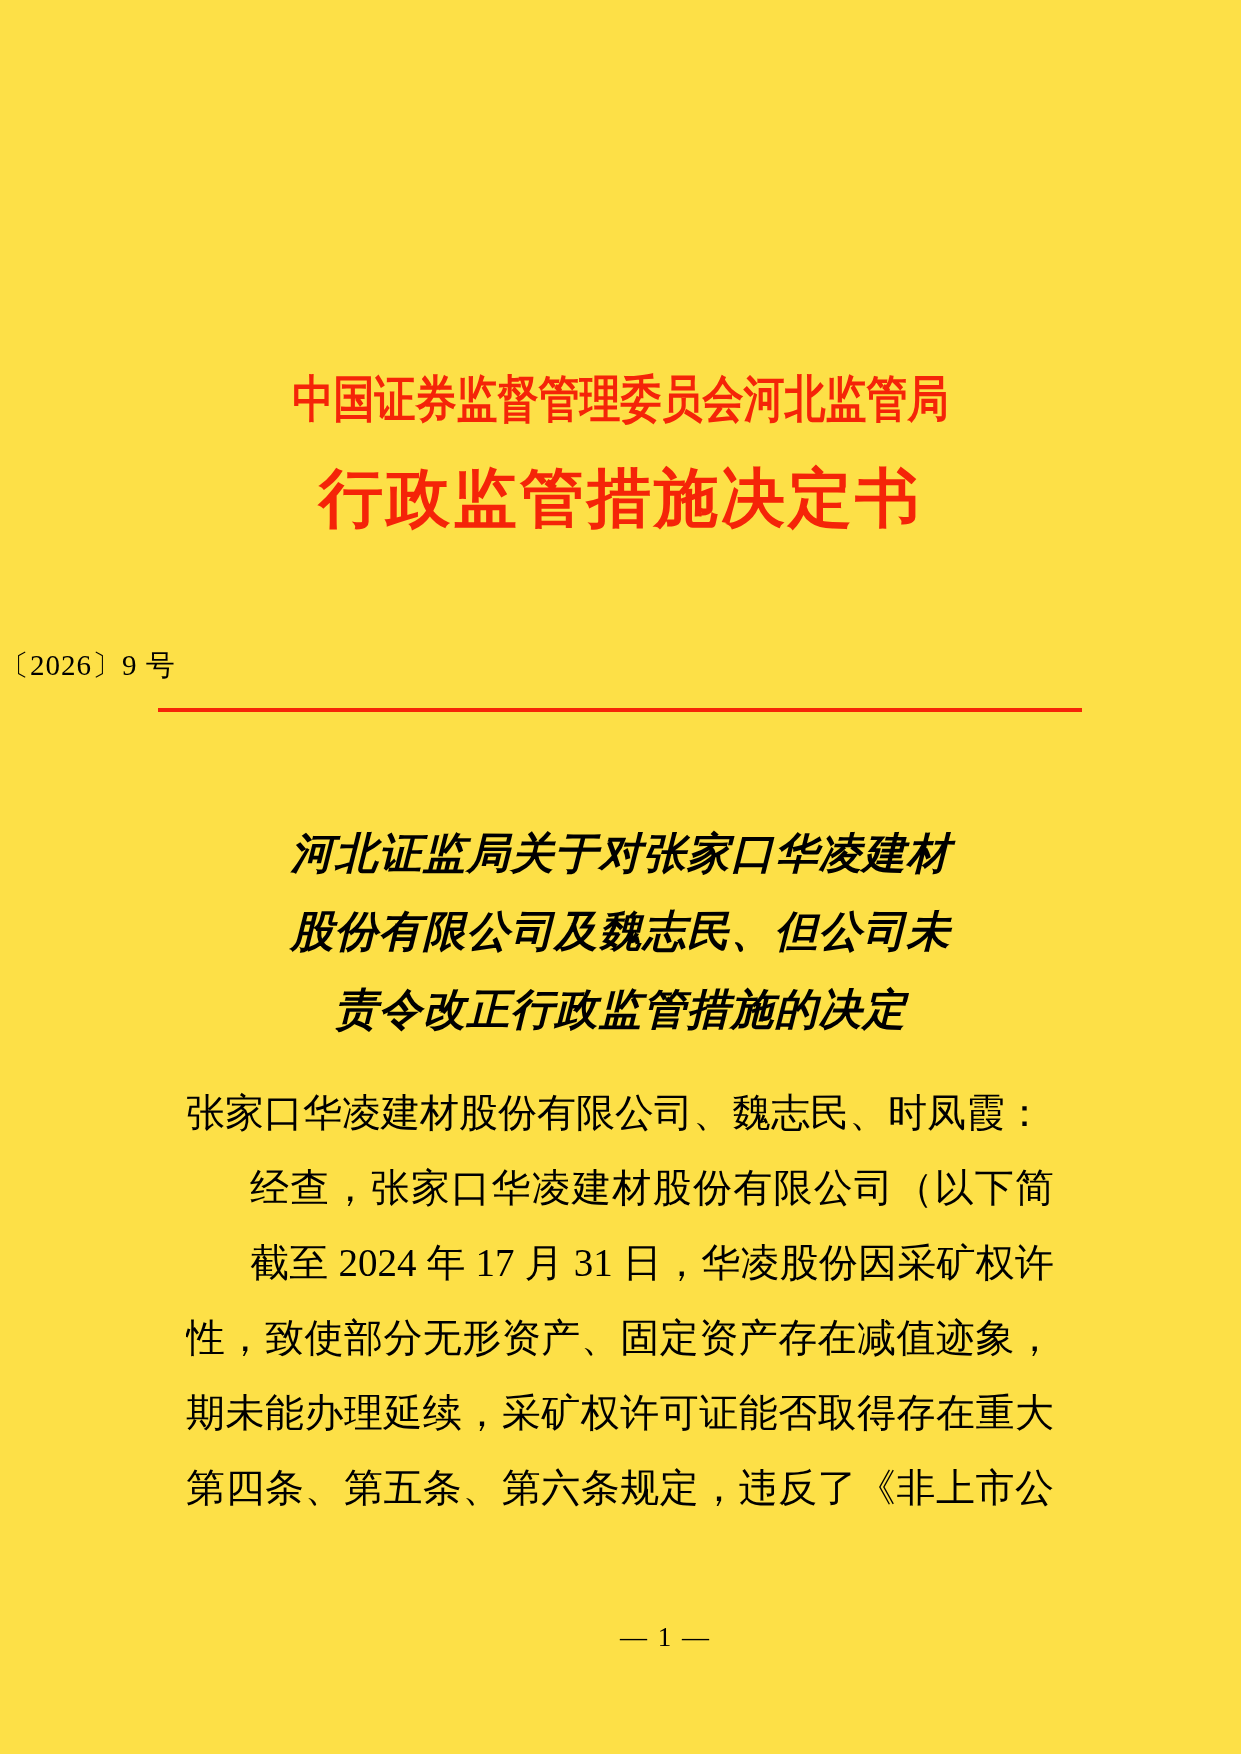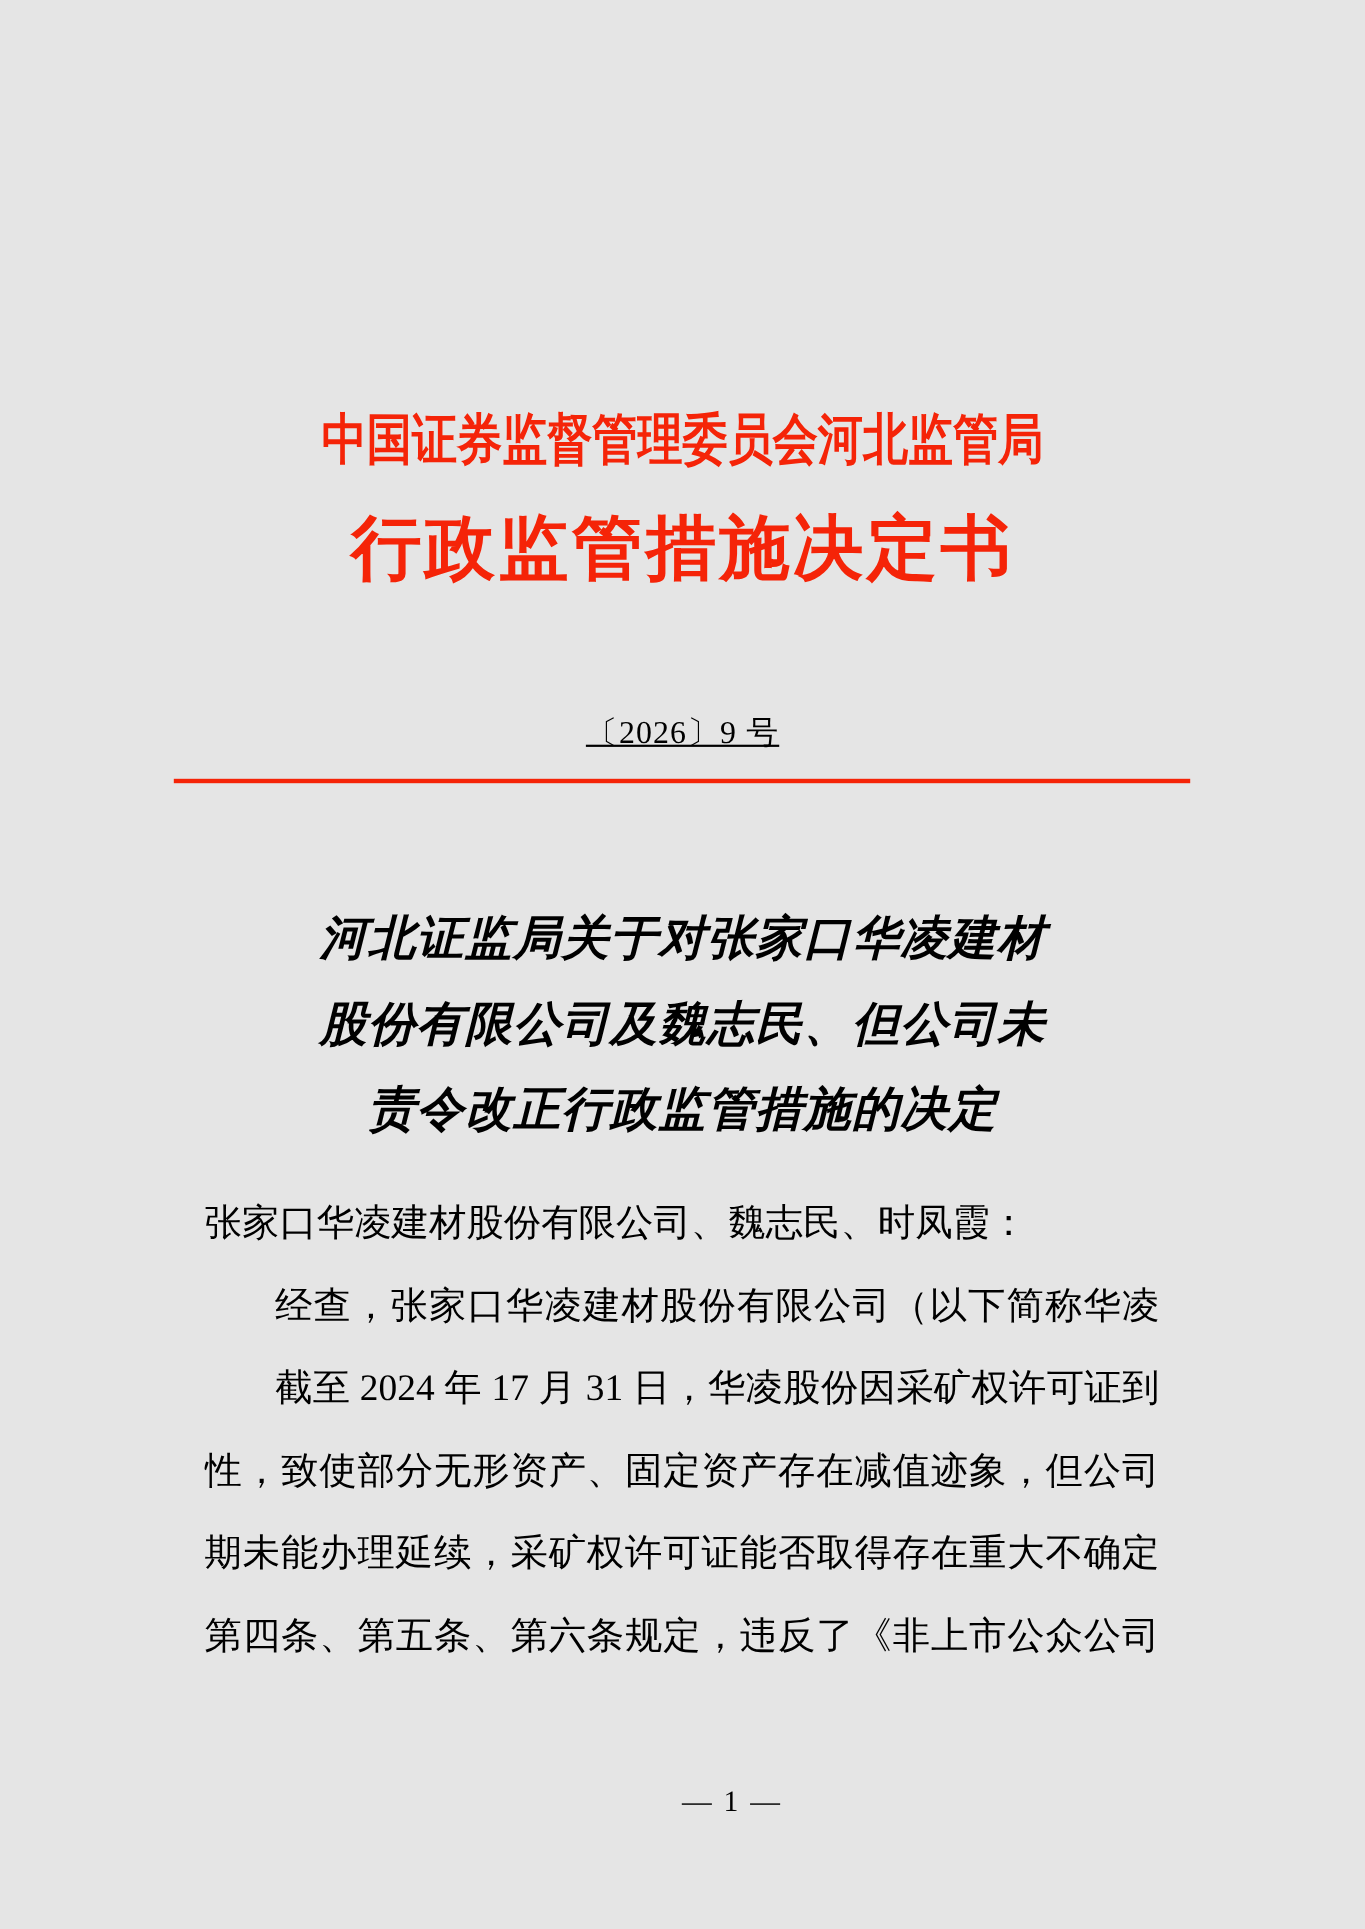--- a/index.html
+++ b/index.html
@@ -6,21 +6,21 @@
     --red:#f52408;
     --ink:#000000;
   }
   *{margin:0;padding:0;box-sizing:border-box;}
   html,body{background:#ffffff;}
   body{font-family:"Liberation Serif","DejaVu Serif",serif;color:var(--ink);}
   .page{
     position:relative;
     width:1241px;
     height:1754px;
-    background:#e5e5e5;
+    background:#fde047;
     overflow:hidden;
     margin:0 auto;
   }
   
   .issuer{
     position:absolute;
     top:366px;left:0;width:100%;
     text-align:center;
     font-size:50px;
     font-weight:bold;
@@ -37,26 +37,24 @@
     font-size:64px;
     font-weight:bold;
     color:var(--red);
     letter-spacing:3px;
     white-space:nowrap;
   }
   
   .docnum{
     position:absolute;
     top:646px;left:0;width:100%;
-    text-align:center;
     font-size:29px;
     font-weight:normal;
     color:var(--ink);
     letter-spacing:1px;
-    text-decoration:underline;
   }
   
   .red-rule{
     position:absolute;
     top:708px;left:158px;
     width:924px;height:4px;
     background:var(--red);
   }
   
   .doc-title{
@@ -72,21 +70,21 @@
     line-height:78px;
     letter-spacing:1px;
     white-space:nowrap;
   }
   
   .body-text{
     position:absolute;
     top:1075px;
     left:186px;
     width:868px;
-    font-size:34px;
+    font-size:39px;
     color:var(--ink);
   }
   .b-line{
     height:75px;
     line-height:75px;
     white-space:nowrap;
   }
   .b-line.justify{
     text-align:justify;
     text-align-last:justify;

